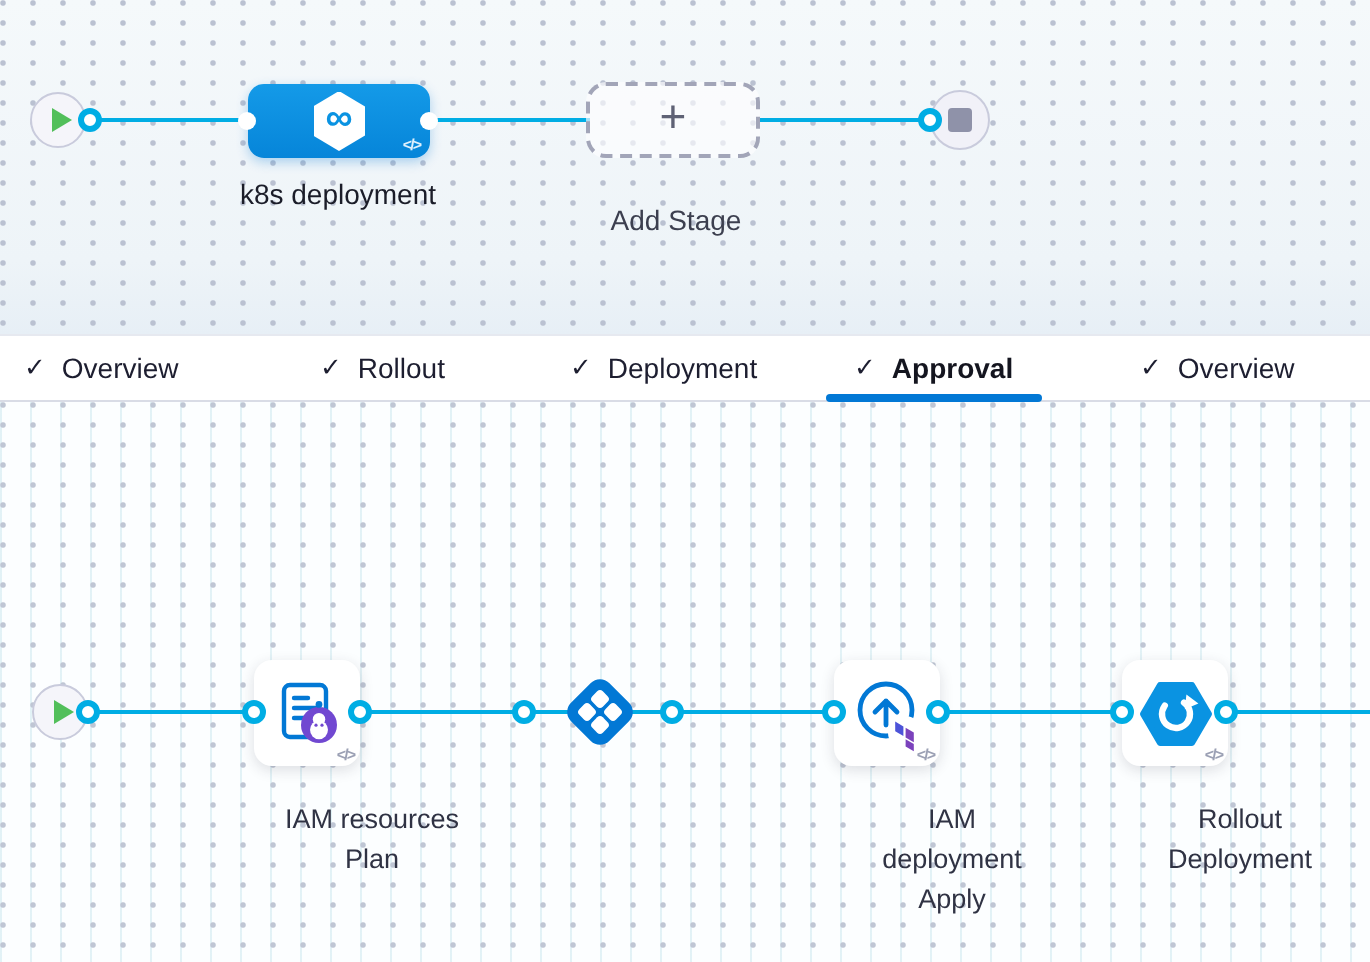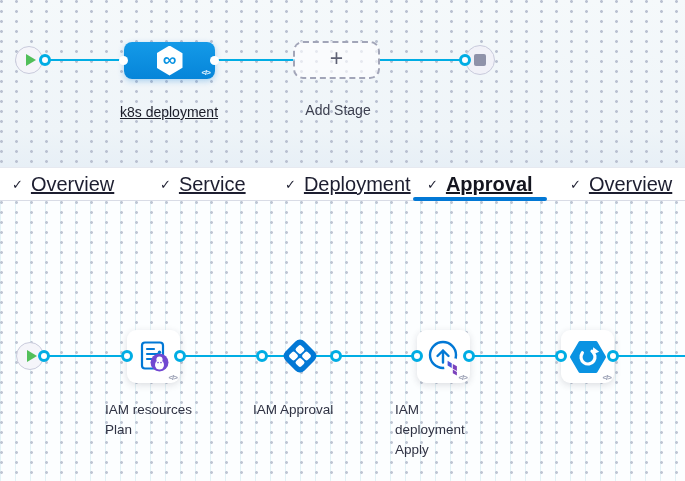--- a/index.html
+++ b/index.html
@@ -50,43 +50,43 @@
   .hex { width:26px; height:30px; background:#fff; display:flex; align-items:center;
     justify-content:center; clip-path:polygon(50% 0,100% 26%,100% 74%,50% 100%,0 74%,0 26%); }
   .hex span { color:#0a93e2; font-size:19px; font-weight:700; line-height:30px; margin-top:-2px; }
   .code-white { position:absolute; right:5px; bottom:2px; color:#dff1fd; font-size:8px;
     letter-spacing:-1px; font-weight:700; }
   .add-stage { position:absolute; left:293px; top:41px; width:87px; height:38px;
     border:2px dashed #a2a5b8; border-radius:10px; background:rgba(253,254,255,.65);
     display:flex; align-items:center; justify-content:center; z-index:3; cursor:pointer; }
   .plus { color:#5f6275; font-size:23px; font-weight:300; line-height:1; margin-top:-3px; }
   .node-label { position:absolute; text-align:center; font-size:14px; z-index:2; }
-  .stage-label { left:99px; top:104px; width:140px; color:#1b1d29;text-decoration:underline; }
+  .stage-label { left:99px; top:89px; width:140px; color:#1b1d29; }
   .addstage-label { left:268px; top:102px; width:140px; color:#3c3f4f; }
 
   
   .tabbar { position:absolute; top:167px; left:0; width:685px; height:34px; background:#fff;
     border-top:1px solid #e6e9f0; border-bottom:1px solid #d9dce6; z-index:8; }
   .tab { position:absolute; top:0; height:100%; display:flex; align-items:center; gap:8px;
     cursor:pointer; }
   .tab .check { font-family:"DejaVu Sans", sans-serif; font-size:13px; font-weight:700; color:#1d1e30; }
-  .tab .tlabel { font-size:20px; color:#1d1e30; white-space:nowrap;text-decoration:underline; }
+  .tab .tlabel { font-size:14px; color:#1d1e30; white-space:nowrap; }
   .tab.active .tlabel { font-weight:700; color:#14151f; }
   .tab-underline { position:absolute; left:-14px; right:-14px; bottom:-1px; height:4px;
     background:#0278d5; border-radius:3px; }
 
   
   .step-card { position:absolute; top:330px; width:53px; height:53px; background:#fff;
     border-radius:9px; box-shadow:0 2px 7px rgba(40,41,61,.15); display:flex; align-items:center;
     justify-content:center; z-index:3; cursor:pointer; }
   .code-gray { position:absolute; right:3px; bottom:1px; color:#9ba0b4; font-size:8px;
     letter-spacing:-1px; font-weight:700; }
   .approval-icon-wrap { position:absolute; left:278px; top:334px; width:44px; height:44px; z-index:4; }
-  .step-label { position:absolute; top:400px; width:96px; text-align:left; font-size:13.5px;
-    line-height:20px; color:#303344; z-index:2; }
+  .step-label { position:absolute; top:400px; width:96px; text-align:center; font-size:13.5px;
+    line-height:20px; color:#303344; z-index:2;margin-left:33px; }
 </style>
 </head>
 <body>
 
 <div class="screen">
 
   <div class="canvas top-canvas">
     <div class="hline" style="left:45px; top:59px; width:81px;"></div>
     <div class="hline" style="left:213px; top:59px; width:82px;"></div>
     <div class="hline" style="left:378px; top:59px; width:87px;"></div>
@@ -118,21 +118,21 @@
     <div class="node-label addstage-label">Add Stage</div>
   </div>
 
   <div class="tabbar">
     <div class="tab" style="left:12px;">
       <span class="check">✓</span>
       <span class="tlabel">Overview</span>
     </div>
     <div class="tab" style="left:160px;">
       <span class="check">✓</span>
-      <span class="tlabel">Service</span>
+      <span class="tlabel">Rollout</span>
     </div>
     <div class="tab" style="left:285px;">
       <span class="check">✓</span>
       <span class="tlabel">Deployment</span>
     </div>
     <div class="tab active" style="left:427px;">
       <span class="check">✓</span>
       <span class="tlabel">Approval</span>
       <div class="tab-underline"></div>
     </div>
@@ -202,17 +202,17 @@
     <div class="step-card" style="left:561px; top:129px;">
       <svg width="38" height="36" viewBox="0 0 38 36">
         <polygon points="11,3.5 27,3.5 35.5,18 27,32.5 11,32.5 2.5,18" fill="#0a93e2" stroke="#0a93e2" stroke-width="3" stroke-linejoin="round"></polygon>
         <circle cx="19" cy="18" r="7" fill="none" stroke="#ffffff" stroke-width="3.2" stroke-dasharray="33 11" stroke-linecap="round" transform="rotate(-55 19 18)"></circle>
         <polygon points="24.2,8.2 30.2,12.8 23.4,15.6" fill="#ffffff"></polygon>
       </svg>
       <span class="code-gray">&lt;/&gt;</span>
     </div>
 
     <div class="step-label" style="left:105px; top:199px;">IAM resources Plan</div>
-    <div class="step-label" style="left:253px; top:199px;">IAM Approval</div>
     <div class="step-label" style="left:395px; top:199px;">IAM deployment Apply</div>
+    <div class="step-label" style="left:539px; top:199px;">Rollout Deployment</div>
   </div>
 
 </div>
 
 </body></html>

